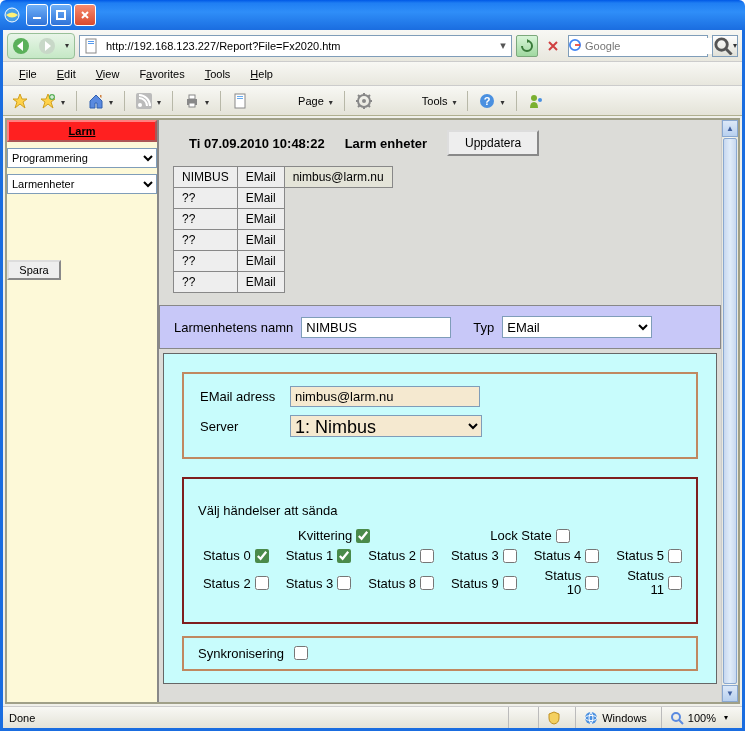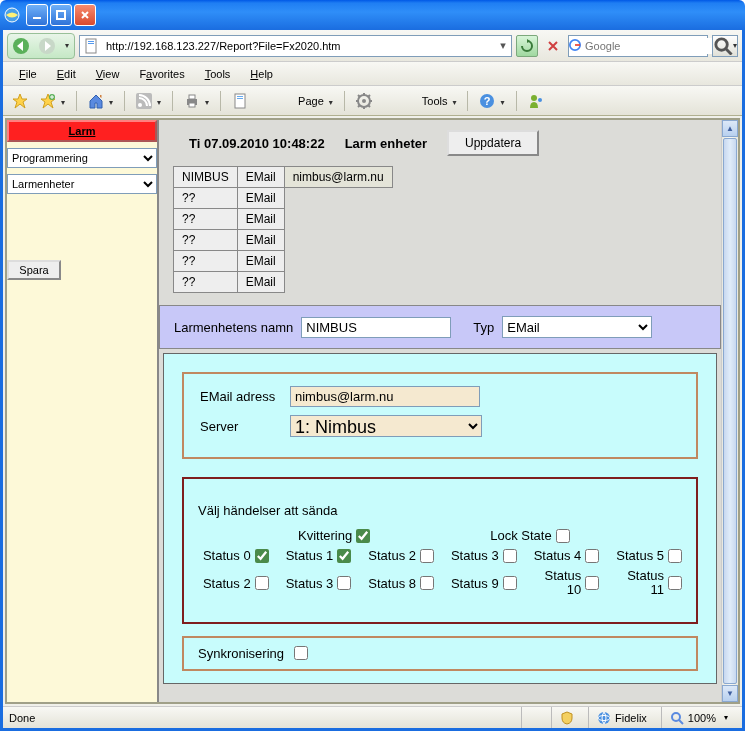--- a/index.html
+++ b/index.html
@@ -427,21 +427,21 @@
         <svg viewBox="0 0 14 14">
           <path d="M7 1 L12 3 L12 7 Q12 12 7 13 Q2 12 2 7 L2 3 Z" fill="#f4d060" stroke="#c09020"></path>
         </svg>
       </span>
   <span class="pane">
         <svg viewBox="0 0 14 14">
           <circle cx="7" cy="7" r="6" fill="#4a90e0"></circle>
           <ellipse cx="7" cy="7" rx="6" ry="2.5" fill="none" stroke="#fff"></ellipse>
           <path d="M7 1 Q3 7 7 13 Q11 7 7 1" fill="none" stroke="#fff"></path>
         </svg>
-        <span>Fidelix</span>
+        <span>Windows</span>
       </span>
   <span class="pane">
         <svg viewBox="0 0 14 14">
           <circle cx="6" cy="6" r="4" fill="none" stroke="#5a8ae0" stroke-width="2"></circle>
           <line x1="9" y1="9" x2="13" y2="13" stroke="#5a8ae0" stroke-width="2"></line>
         </svg>
         <span>100%</span>
         <span style="font-size:8px;margin-left:4px;">▾</span>
       </span>
 </div>

